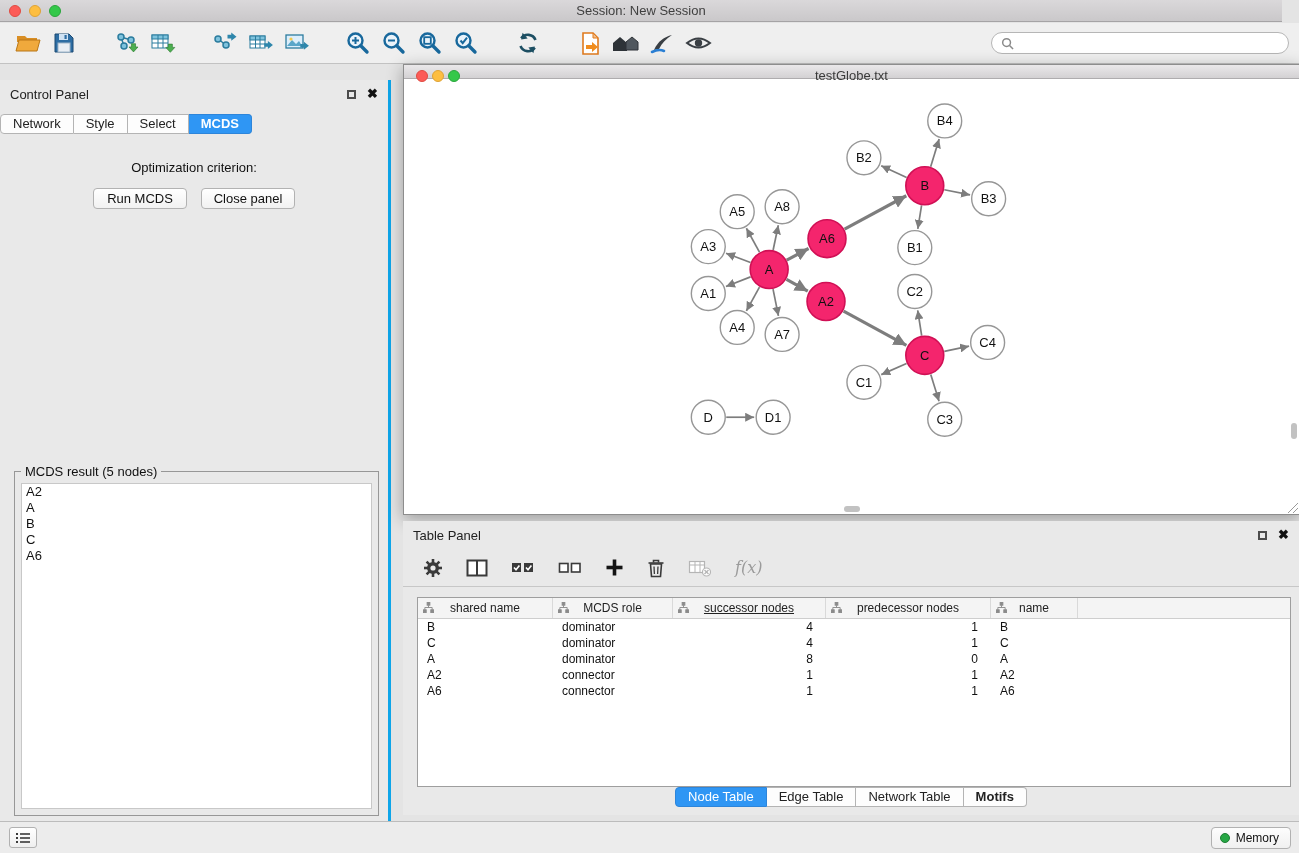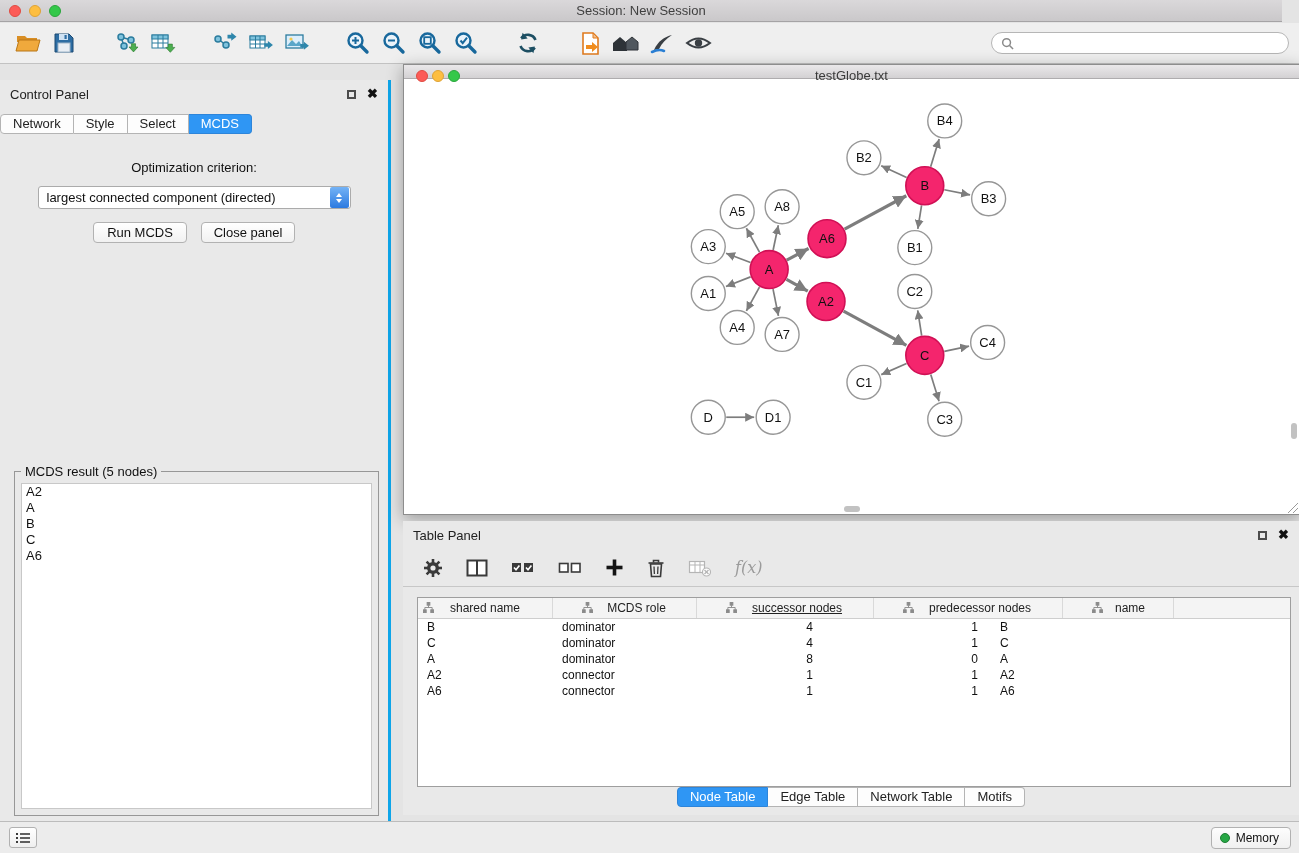--- a/index.html
+++ b/index.html
@@ -31,21 +31,21 @@
     background:#e9e9e9; border-right:3px solid #0ea5e9; }
   .panel-header { height:28px; display:flex; align-items:center; padding:0 10px; font-size:13px; color:#222; }
   .panel-controls { margin-left:auto; display:flex; align-items:center; gap:11px; }
   .float-icon { width:9px; height:9px; border:2px solid #4c4c4c; display:inline-block; }
   .close-icon { font-size:13px; font-weight:bold; color:#111; line-height:10px; }
 
   .seg { display:inline-flex; }
   .seg .tab { font-size:13px; height:20px; line-height:18px; padding:0 12px; background:#fdfdfd;
     border:1px solid #b4b4b4; border-left:none; color:#222; }
   .seg .tab:first-child { border-left:1px solid #b4b4b4; border-radius:4px 0 0 4px; }
-  .seg .tab:last-child { border-radius:0 4px 4px 0; }
+  .seg .tab:last-child { border-radius:0 4px 4px 0;font-weight:bold; }
   .seg .tab.active { background:#2f96f4; border-color:#2d85da; color:#fff; }
   .cp-tabs-wrap { margin-top:6px; }
 
   .opt-label { text-align:center; margin-top:26px; font-size:13px; }
   .combo { width:313px; height:23px; margin:11px auto 0; background:#fff; border:1px solid #ababab;
     border-radius:3px; display:flex; align-items:center; }
   .combo-text { flex:1; padding-left:8px; font-size:13px; white-space:nowrap; overflow:hidden; }
   .combo-btn { width:19px; height:21px; margin-right:1px; border-radius:2px;
     background:linear-gradient(#74b3f6,#2c7ae0); display:flex; flex-direction:column;
     align-items:center; justify-content:center; gap:2px; }
@@ -77,21 +77,21 @@
   .v-thumb { position:absolute; right:2px; top:358px; width:6px; height:16px; background:#c2c2c2; border-radius:3px; }
   .resize-grip { position:absolute; right:1px; bottom:1px; width:13px; height:13px; }
 
   
   .table-panel { position:absolute; left:403px; top:521px; width:896px; height:294px; background:#e9e9e9; }
   .tp-toolbar { height:38px; display:flex; align-items:center; gap:23px; padding-left:20px;
     border-bottom:1px solid #c7c7c7; }
   .fx-label { font-family:"DejaVu Serif", serif; font-style:italic; font-size:16px; color:#9b9b9b; }
   .tp-table { position:absolute; left:14px; right:8px; top:76px; height:190px; background:#fff;
     border:1px solid #9e9e9e; overflow:hidden; }
-  .thead { display:flex; height:21px; background:#f4f4f4; border-bottom:1px solid #cecece;gap:24px; }
+  .thead { display:flex; height:21px; background:#f4f4f4; border-bottom:1px solid #cecece; }
   .th { position:relative; display:flex; align-items:center; justify-content:center; font-size:12px;
     color:#222; border-right:1px solid #d9d9d9; }
   .th.filler { flex:1; border-right:none; }
   .th-icon { position:absolute; left:5px; top:4px; line-height:0; }
   .tr { display:flex; height:16px; }
   .td { font-size:12px; line-height:16px; padding-left:9px; white-space:nowrap; }
   .td.num { text-align:right; padding-left:0; padding-right:13px; }
   .tp-tabs-wrap { position:absolute; bottom:8px; left:0; right:0; text-align:center; }
 
   
@@ -280,27 +280,20 @@
     <div class="seg" id="cp-tabs">
         <div class="tab">Network</div>
         <div class="tab">Style</div>
         <div class="tab">Select</div>
         <div class="tab active">MCDS</div>
       </div>
   </div>
 
   <div class="opt-label">Optimization criterion:</div>
 
-  <div class="combo">
-    <span class="combo-text">largest connected component (directed)</span>
-    <span class="combo-btn">
-      <span class="chev up"></span>
-      <span class="chev down"></span>
-    </span>
-  </div>
 
   <div class="btn-row">
     <div class="push-btn">Run MCDS</div>
     <div class="push-btn">Close panel</div>
   </div>
 
   <div class="result-box">
     <span class="result-legend">MCDS result (5 nodes)</span>
     <div class="result-list" id="mcds-list">
         <div class="list-item">A2</div>

